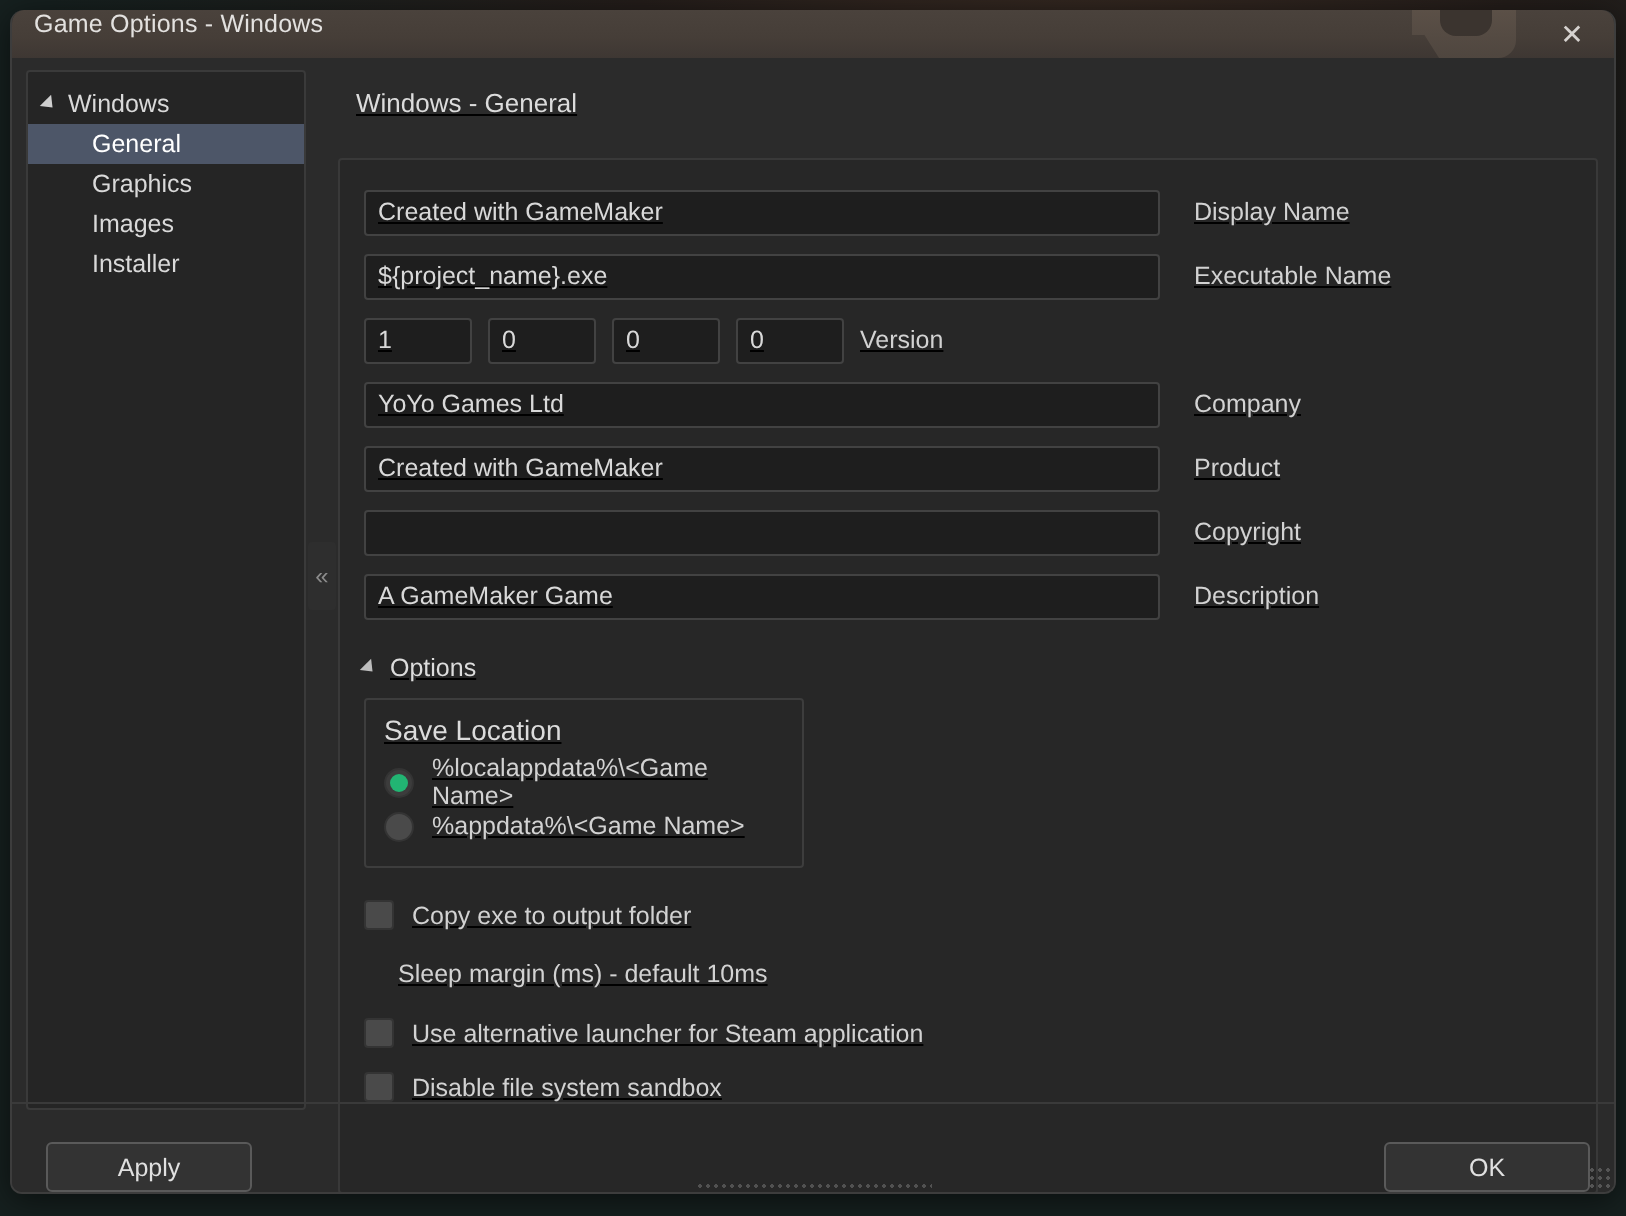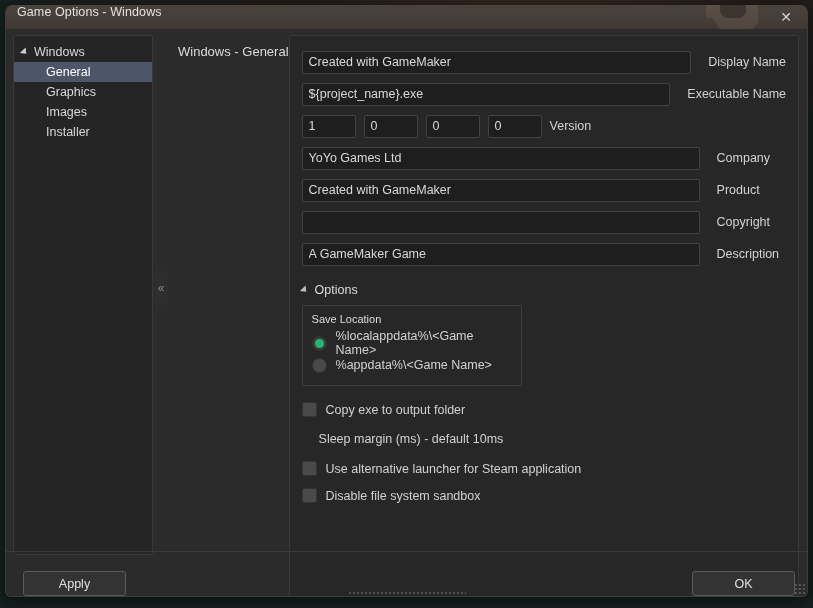--- a/index.html
+++ b/index.html
@@ -158,20 +158,22 @@
     background: #2e2e2e;
     border-radius: 2px;
     cursor: pointer;
   }
 
   
   #content {
     flex: 1;
     min-width: 0;
     display: flex;
+    flex-direction: column;
+    text-decoration: underline;
   }
   #content-heading {
     font-size: 13px;
     color: #dcdcdc;
     padding: 9px 0 0 9px;
     height: 44px;
   }
   #content-panel {
     position: relative;
     flex: 1;
@@ -229,21 +231,21 @@
 
   
   .group-box {
     width: 220px;
     border: 1px solid #3d3d3d;
     border-radius: 2px;
     padding: 7px 9px 9px 9px;
     margin-bottom: 10px;
   }
   .group-title {
-    font-size: 11px;
+    font-size: 14px;
     color: #dcdcdc;
     margin-bottom: 7px;
   }
   .radio-row {
     display: flex;
     align-items: center;
     height: 22px;
     cursor: pointer;
   }
   .radio {

